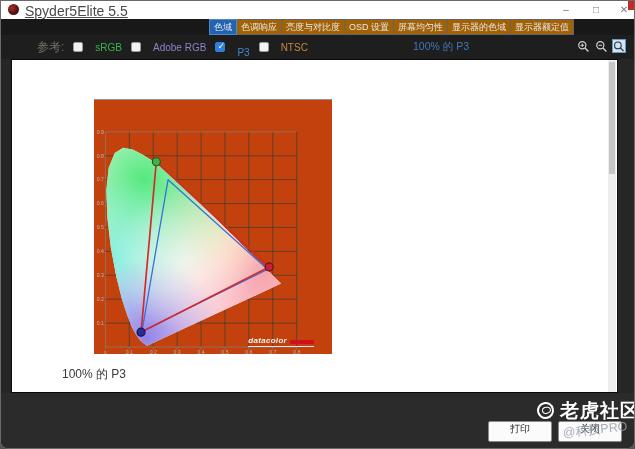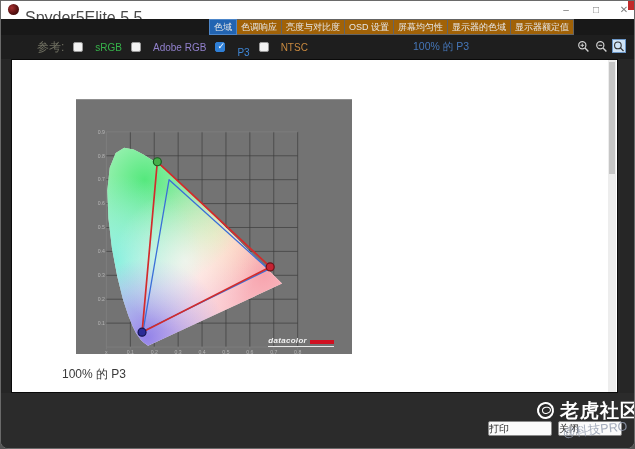--- a/index.html
+++ b/index.html
@@ -3,21 +3,21 @@
 <meta charset="utf-8">
 <style>
   html,body{margin:0;padding:0;background:#555;font-family:"Liberation Sans","DejaVu Sans",sans-serif;}
   *{box-sizing:border-box;}
   .window{position:relative;width:635px;height:449px;background:#262626;border:1px solid #6a6a6a;
           border-radius:0 0 8px 8px;overflow:hidden;}
   
   .titlebar{position:absolute;left:0;top:0;width:100%;height:18px;background:#ffffff;}
   .app-icon{position:absolute;left:7px;top:3px;width:11px;height:11px;border-radius:50%;
             background:radial-gradient(circle at 35% 35%, #a63030 0%, #5a1212 55%, #2b0808 100%);}
-  .win-title{position:absolute;left:24px;top:8px;font-size:16px;color:#4a4a4a;text-decoration:underline;}
+  .win-title{position:absolute;left:24px;top:2px;font-size:14px;color:#4a4a4a;text-decoration:underline;}
   .win-ctl{position:absolute;top:1px;width:18px;height:16px;text-align:center;font-size:10px;
            color:#7a7a7a;line-height:16px;cursor:default;}
   .ctl-min{left:556px;} .ctl-max{left:586px;} .ctl-close{left:614px;}
   .corner-artifact{position:absolute;right:0;top:0;width:6px;height:9px;background:#c22a2a;}
   
   .tabbar{position:absolute;left:0;top:18px;width:100%;height:16px;background:#181818;}
   .tabs{position:absolute;left:160px;top:0;height:16px;display:flex;padding-left:48px;}
   .tab{font-size:9px;color:#e6e6e6;background:#a16207;border:1px solid #646464;border-left:none;
        padding:1px 4px 0 4px;white-space:nowrap;line-height:13px;}
   .tab:first-child{border-left:1px solid #646464;}
@@ -34,33 +34,33 @@
   .ref-name{font-size:10px;}
   .result-label{position:absolute;left:412px;top:5px;font-size:10.5px;color:#4576b8;}
   .zoomicons{position:absolute;left:575px;top:4px;display:flex;gap:4px;}
   .mag{width:14px;height:14px;display:flex;align-items:center;justify-content:center;}
   .mag.selected{background:#cfe3f6;border:1px solid #6b96c6;}
   
   .panel{position:absolute;left:10px;top:58px;width:607px;height:334px;background:#ffffff;
          border:1px solid #0a0a0a;}
   .heading{position:absolute;left:50px;top:12px;font-size:12px;color:#3a3a3a;}
   .caption{position:absolute;left:50px;top:306px;font-size:12px;color:#3a3a3a;}
-  .chartbox{position:absolute;left:64px;top:39px;width:276px;height:255px;background:#737373;
+  .chartbox{position:absolute;left:82px;top:39px;width:238px;height:255px;background:#c2410c;
             border-top:1px solid #8f8f8f;}
   .brand{position:absolute;right:18px;bottom:7px;display:flex;align-items:flex-end;
          border-bottom:1px solid #e8e8e8;padding-bottom:1px;}
   .brand-text{font-size:8px;font-weight:bold;font-style:italic;color:#f2f2f2;letter-spacing:.3px;}
   .brand-bar{width:24px;height:4px;background:#d01020;margin-left:3px;margin-bottom:1px;}
   .scrollbar{position:absolute;left:596px;top:0;width:8px;height:332px;background:#ededed;}
   .scroll-thumb{position:absolute;left:1px;top:2px;width:6px;height:112px;background:#c6c6c6;}
   
   .bottombar{position:absolute;left:0;top:392px;width:100%;height:57px;background:#2b2b2b;
              border-radius:0 0 7px 7px;}
-  .btn{position:absolute;top:28px;width:64px;height:15px;background:#fbfbfb;border:1px solid #8a8a8a;
-       border-radius:2px;font-size:10px;color:#2a2a2a;text-align:left;line-height:13px;cursor:default;}
+  .btn{position:absolute;top:28px;width:64px;height:21px;background:#fbfbfb;border:1px solid #8a8a8a;
+       border-radius:2px;font-size:10px;color:#2a2a2a;text-align:center;line-height:13px;cursor:default;}
   .btn-print{left:487px;} .btn-close{left:557px;}
   .tiger-logo{position:absolute;left:536px;top:401px;width:17px;height:17px;border:2px solid #fff;
               border-radius:50%;transform:rotate(-12deg);}
   .tiger-logo::after{content:"";position:absolute;left:3px;top:3px;width:7px;height:5px;
               border:1px solid #fff;border-radius:50%;}
   .wm-community{position:absolute;left:559px;top:397px;font-size:19px;font-weight:bold;color:#ffffff;
                 letter-spacing:1px;white-space:nowrap;}
   .wm-author{position:absolute;left:562px;top:424px;font-size:12.5px;color:rgba(148,157,176,0.85);
              transform:rotate(-6deg);transform-origin:left center;white-space:nowrap;}
 </style>

